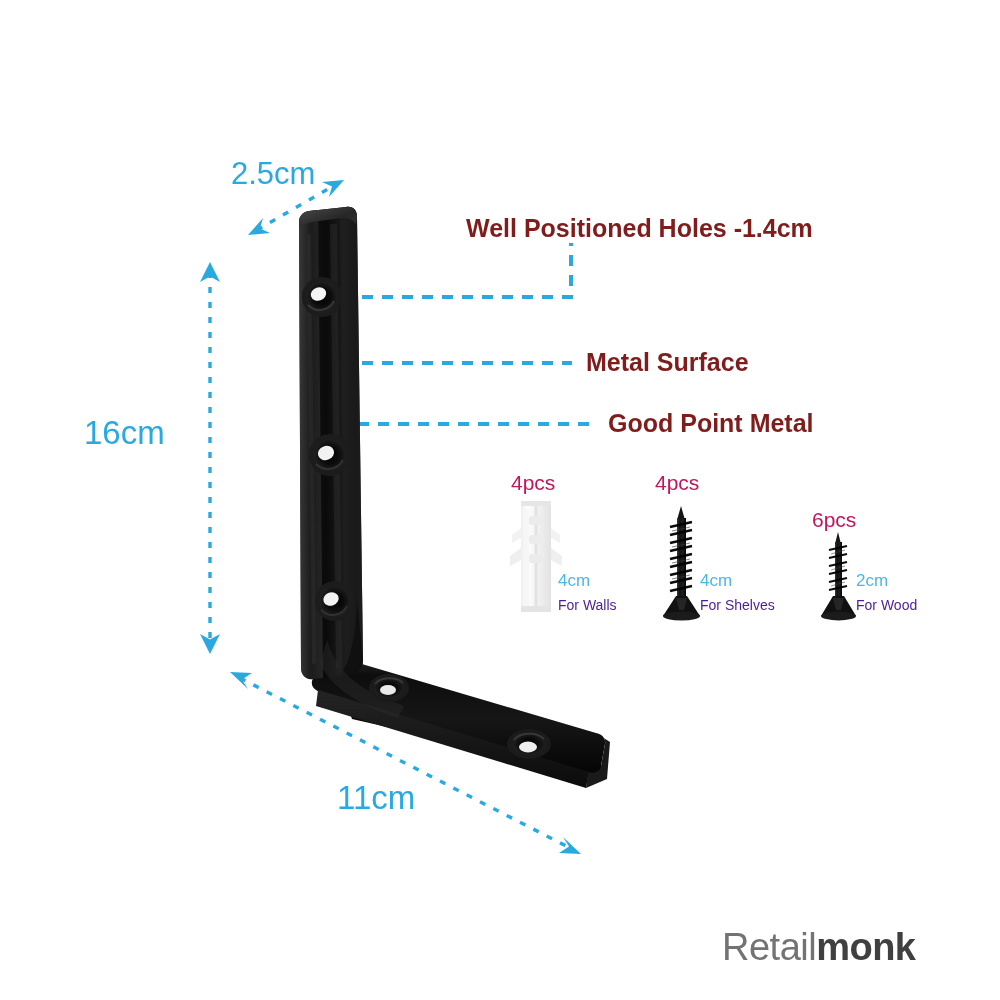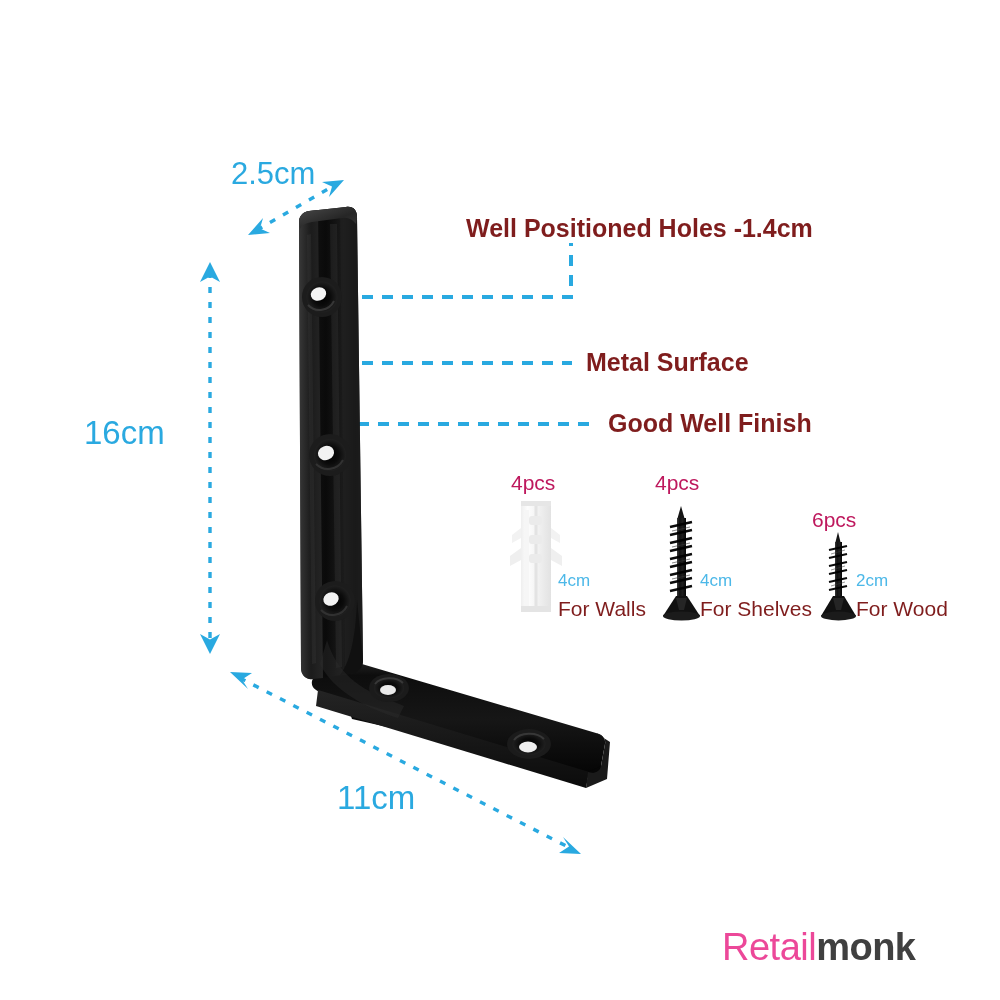--- a/index.html
+++ b/index.html
@@ -66,22 +66,22 @@
   
   .hw-count {
     color: #be185d;
     font-size: 21px;
   }
   .hw-size {
     color: #4cb8e8;
     font-size: 17px;
   }
   .hw-use {
-    color: #7f1d1d;
-    font-size: 21px;
+    color: #4c1d95;
+    font-size: 14px;
   }
   .hw-count-1 { left: 511px; top: 472px; }
   .hw-size-1  { left: 558px; top: 572px; }
   .hw-use-1   { left: 558px; top: 598px; }
 
   .hw-count-2 { left: 655px; top: 472px; }
   .hw-size-2  { left: 700px; top: 572px; }
   .hw-use-2   { left: 700px; top: 598px; text-align: center; }
 
   .hw-count-3 { left: 812px; top: 509px; }
@@ -91,21 +91,21 @@
   
   .logo {
     position: absolute;
     left: 722px;
     top: 928px;
     font-size: 38px;
     line-height: 1;
     white-space: nowrap;
   }
   .logo-retail {
-    color: #ec4899;
+    color: #737373;
     font-weight: 400;
     letter-spacing: -0.5px;
     text-align: center;
   }
   .logo-monk {
     color: #404040;
     font-weight: 700;
     letter-spacing: -0.5px;
   }
 </style>
@@ -346,21 +346,21 @@
     </g>
   </svg>
 
 
   <div class="txt dim dim-25">2.5cm</div>
   <div class="txt dim dim-16">16cm</div>
   <div class="txt dim dim-11">11cm</div>
 
   <div class="txt callout callout-holes">Well Positioned Holes -1.4cm</div>
   <div class="txt callout callout-metal">Metal Surface</div>
-  <div class="txt callout callout-finish">Good Well Finish</div>
+  <div class="txt callout callout-finish">Good Point Metal</div>
 
   <div class="txt hw-count hw-count-1">4pcs</div>
   <div class="txt hw-size hw-size-1">4cm</div>
   <div class="txt hw-use hw-use-1">For Walls</div>
 
   <div class="txt hw-count hw-count-2">4pcs</div>
   <div class="txt hw-size hw-size-2">4cm</div>
   <div class="txt hw-use hw-use-2">For Shelves</div>
 
   <div class="txt hw-count hw-count-3">6pcs</div>

